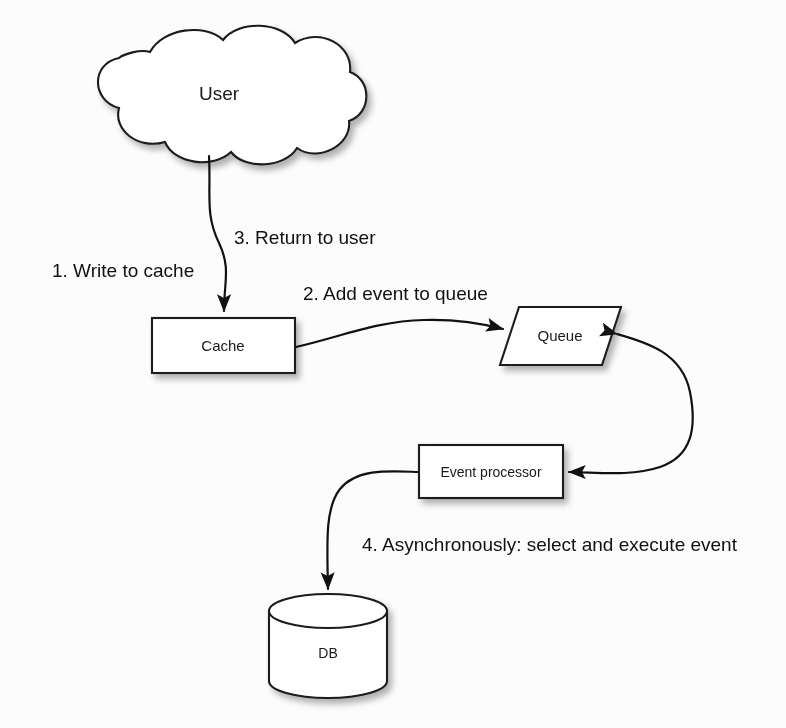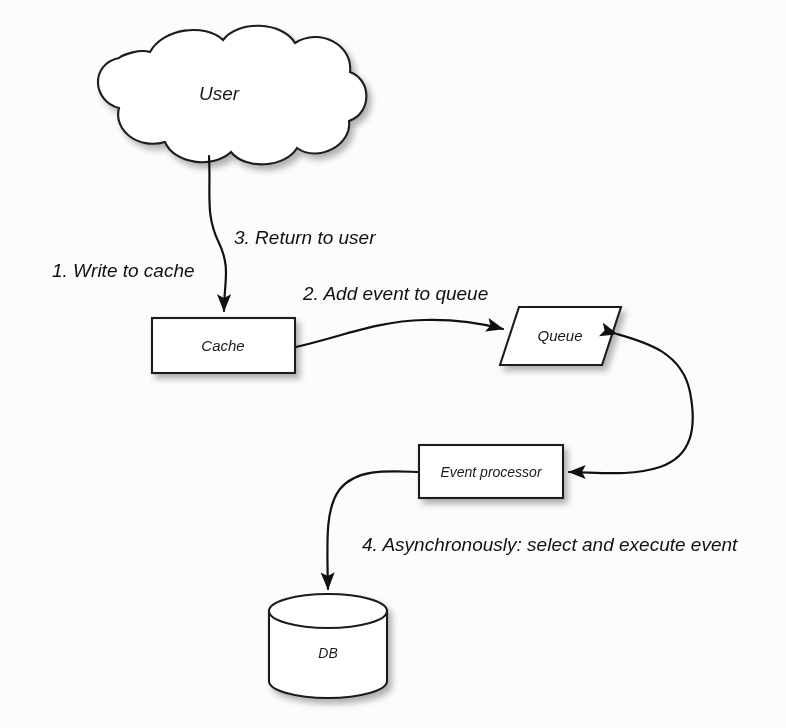--- a/index.html
+++ b/index.html
@@ -12,21 +12,20 @@
     width: 786px;
     height: 728px;
     font-family: "Liberation Sans", sans-serif;
     overflow: hidden;
   }
   #diagram-canvas {
     position: relative;
     width: 786px;
     height: 728px;
     background: #fcfcfc;
-    font-style: italic;
   }
   #diagram-svg {
     position: absolute;
     top: 0;
     left: 0;
     width: 786px;
     height: 728px;
     display: block;
   }
   .node-label {

